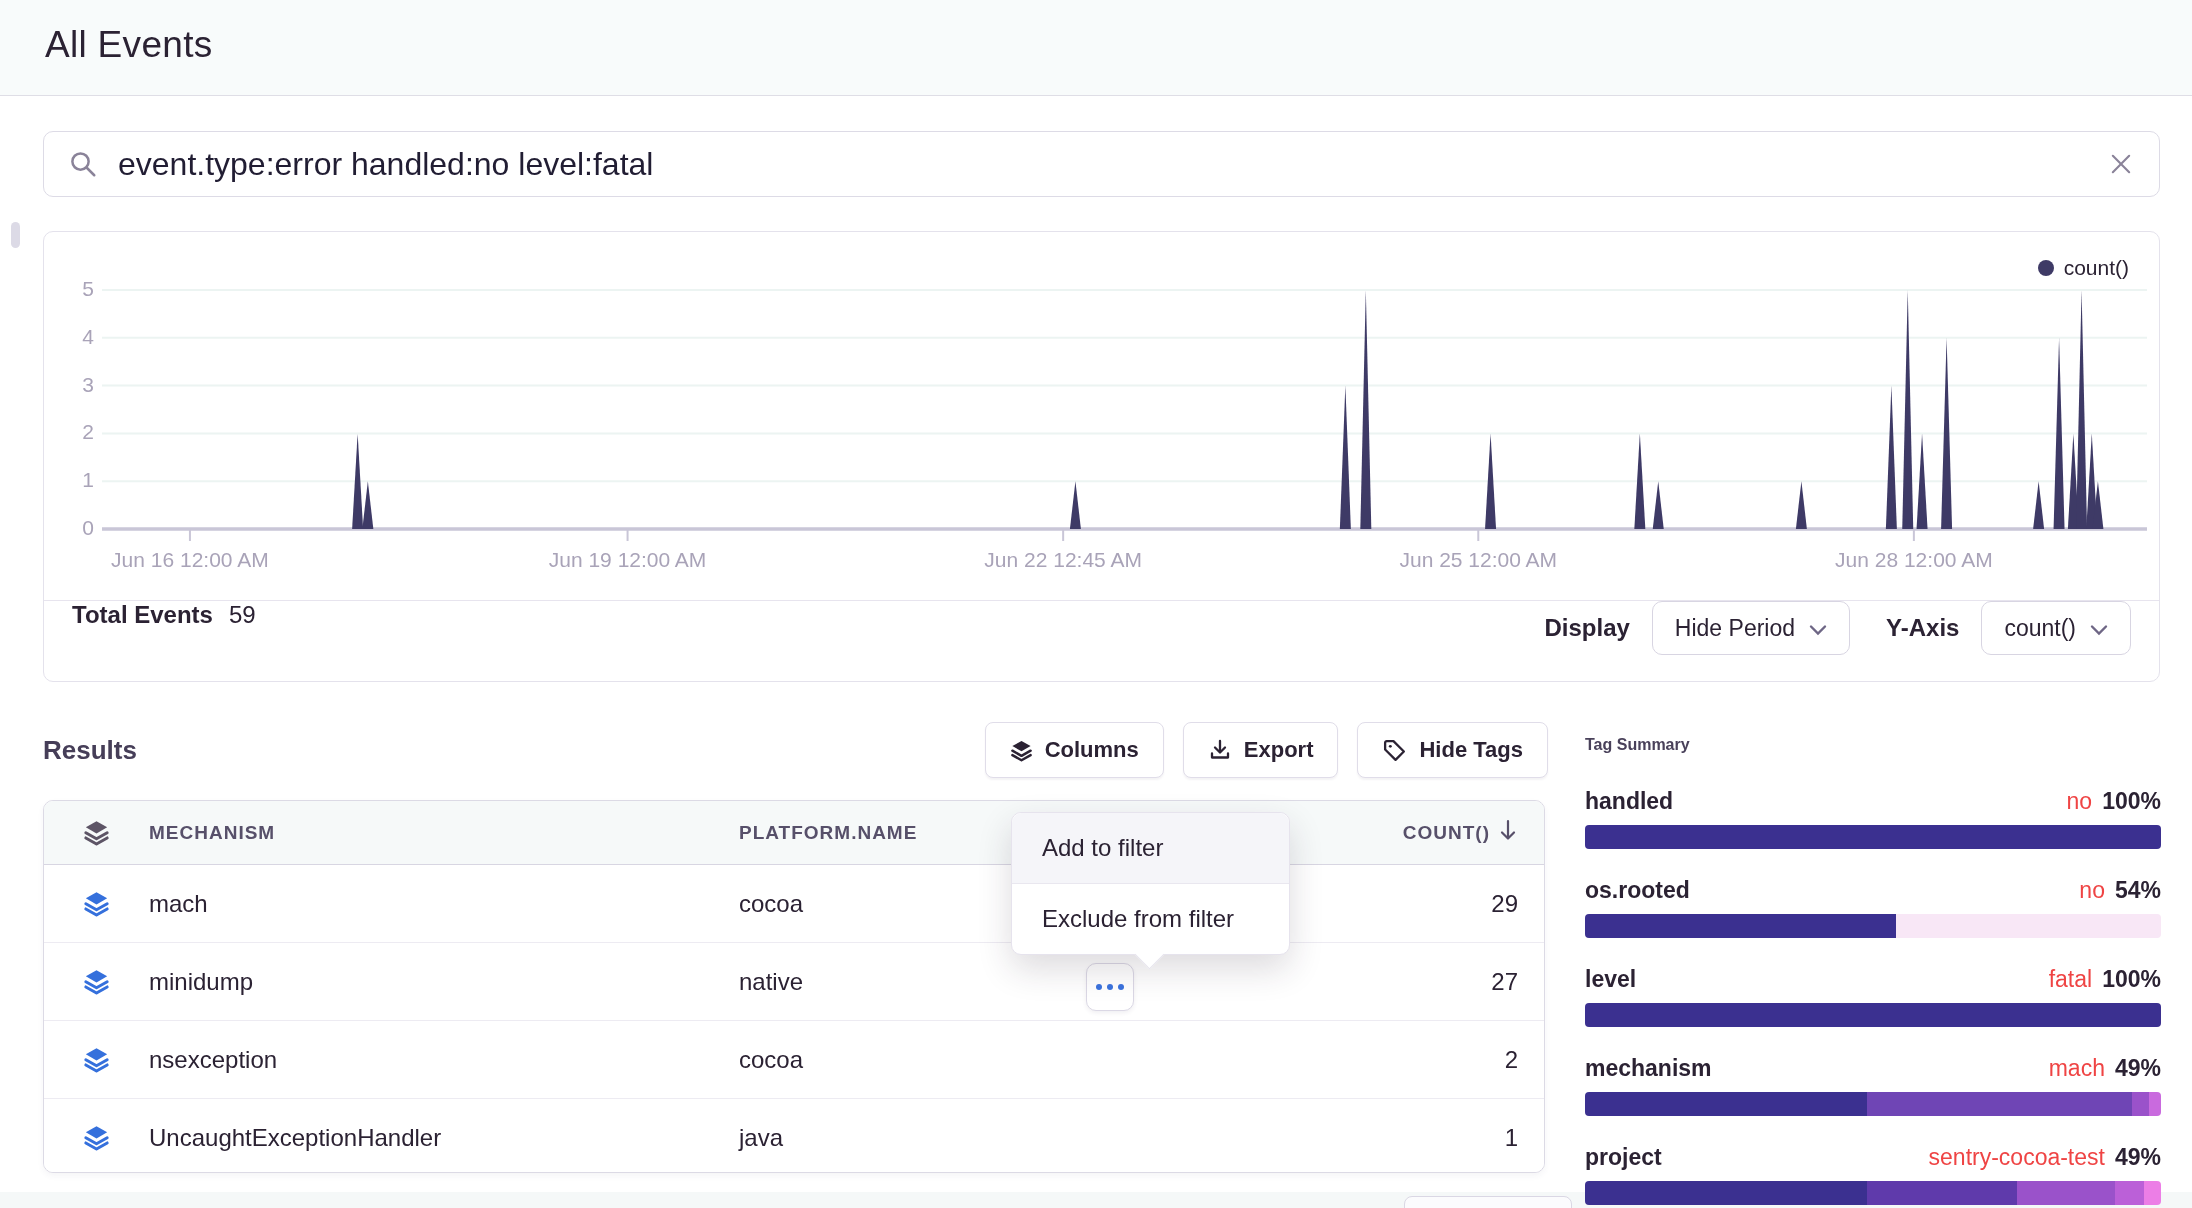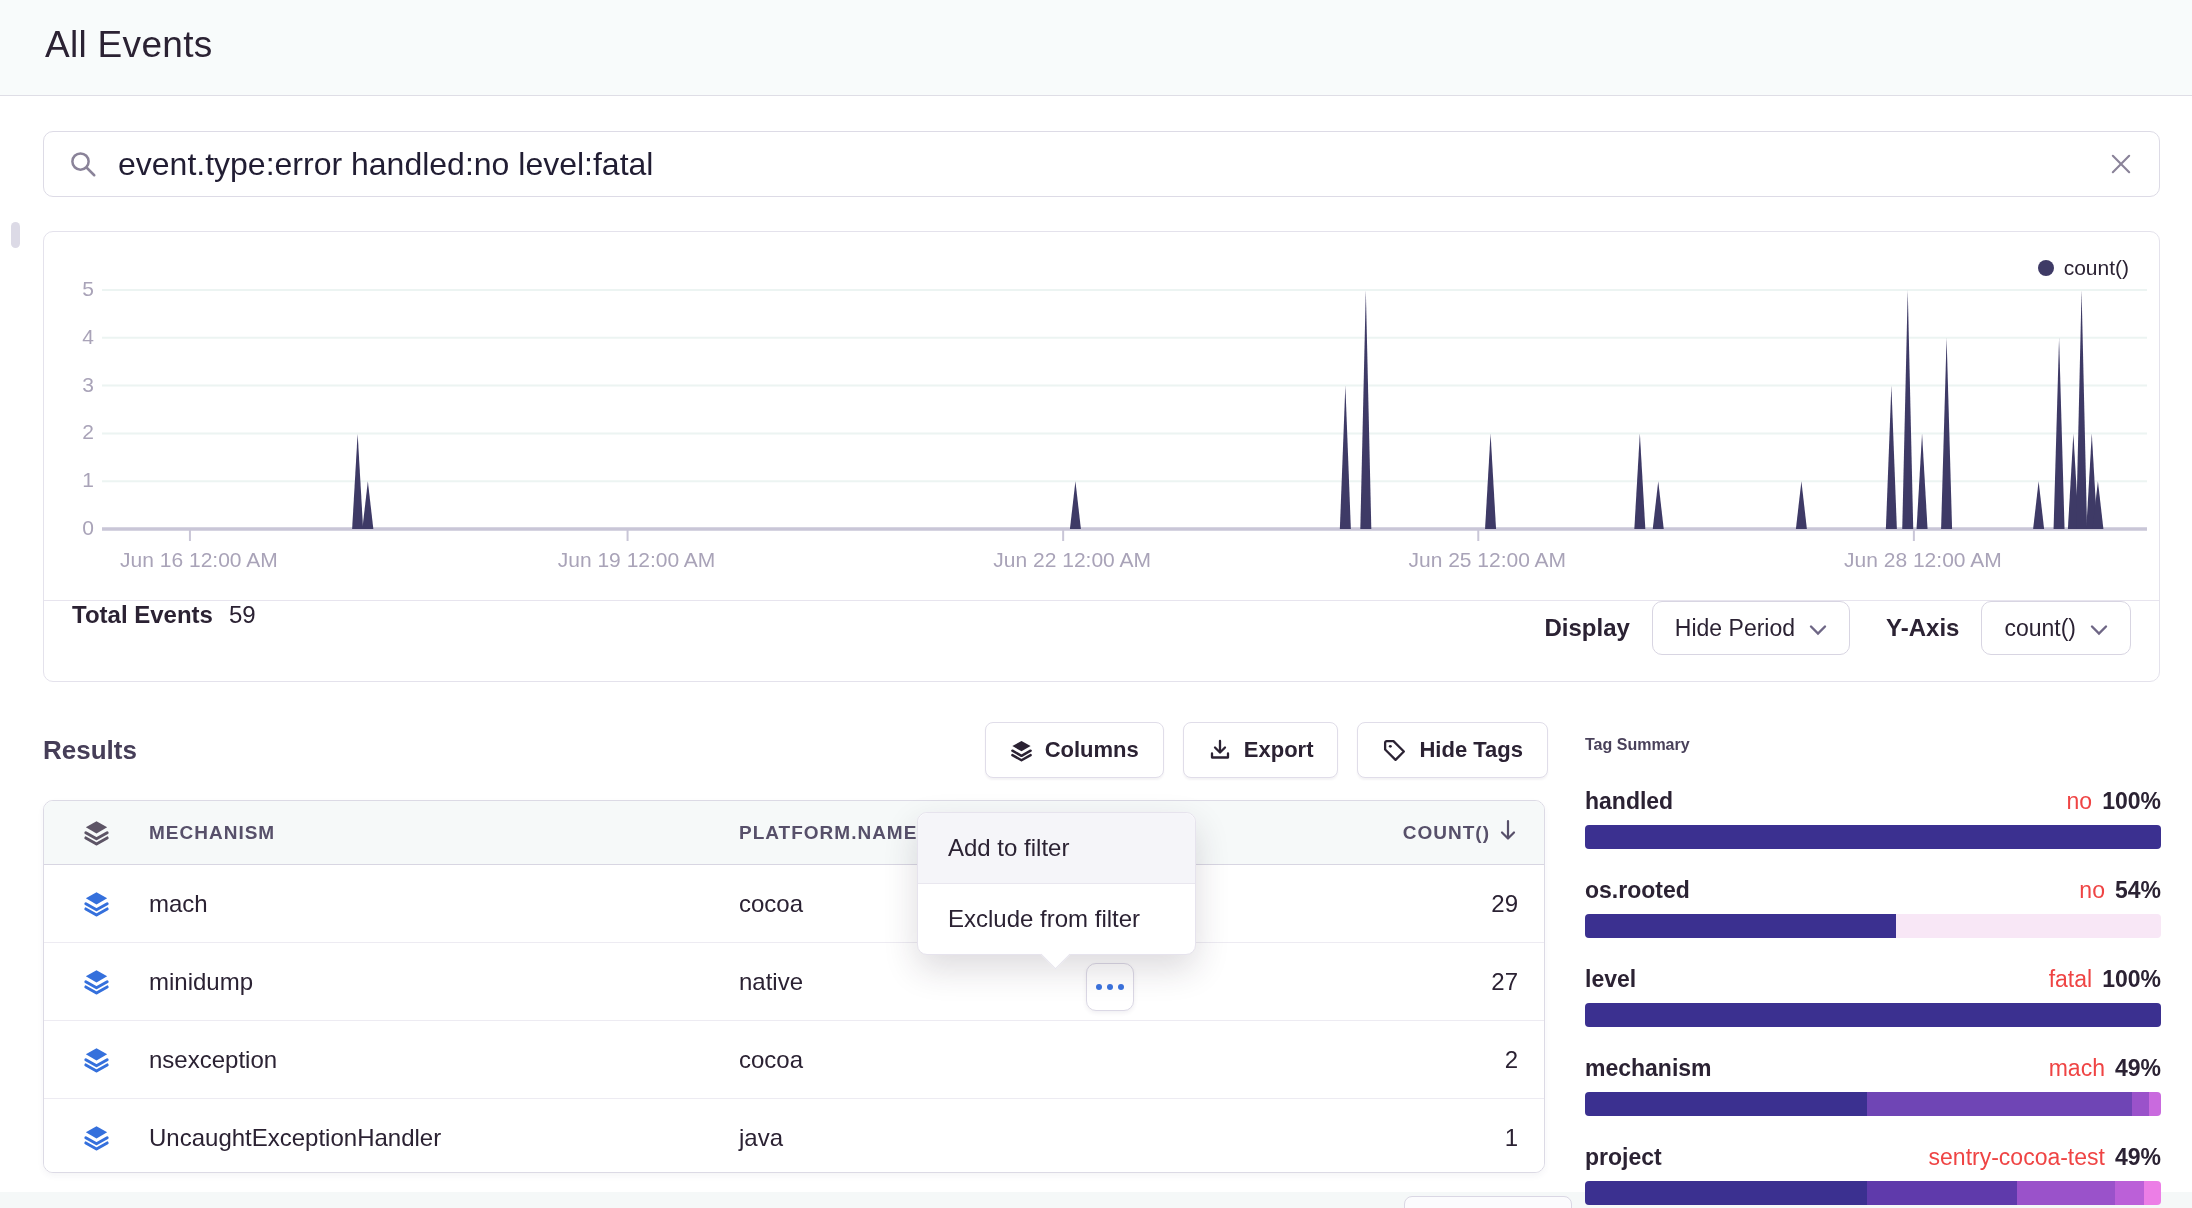--- a/index.html
+++ b/index.html
@@ -22,21 +22,21 @@
   .resize-handle{position:absolute;left:11px;top:222px;width:9px;height:26px;border-radius:5px;background:#dcdae6}
 
   
   .chart-card{position:absolute;left:43px;top:231px;width:2117px;height:451px;background:#fff;
               border:1.5px solid #e4e2ec;border-radius:10px;box-sizing:border-box}
   .legend{position:absolute;top:24px;right:30px;display:flex;align-items:center;gap:10px;
           font-size:21px;font-weight:500;color:#2b2233;z-index:3}
   .legend-dot{width:16px;height:16px;border-radius:50%}
   .y-label{position:absolute;left:6px;width:44px;text-align:right;font-size:21px;color:#a9a3b8}
   .plot{position:absolute;left:58px;top:12px;width:2045px;height:300px}
-  .x-labels{position:absolute;left:67px;top:0;width:2045px;height:100%}
+  .x-labels{position:absolute;left:58px;top:0;width:2045px;height:100%}
   .x-label{position:absolute;top:316px;transform:translateX(-50%);font-size:21px;color:#a9a3b8;white-space:nowrap}
   .chart-footer{position:absolute;left:0;right:0;bottom:0;height:81px;border-top:1.5px solid #e7e4ee;
                 display:flex;align-items:flex-start;padding:0 28px;box-sizing:border-box}
   .total-label{font-size:24px;font-weight:700}
   .total-value{font-size:24px;margin-left:16px}
   .footer-right{margin-left:auto;display:flex;align-items:center;gap:22px}
   .footer-label{font-size:24px;font-weight:700}
   .ylab-extra{margin-left:14px}
   .dropdown{height:54px;border:1.5px solid #d8d5e2;border-radius:10px;background:#fff;display:flex;
             align-items:center;gap:14px;padding:0 22px;font-size:23px;color:#2b2233;cursor:pointer;box-sizing:border-box}
@@ -59,21 +59,21 @@
   .th{font-size:19px;font-weight:700;letter-spacing:1px;color:#57506a;text-transform:uppercase}
   .th-count{display:flex;justify-content:flex-end;align-items:center;gap:8px;padding-right:26px}
   .head-icon{justify-self:center;display:flex}
   .trow{height:77px;display:grid;grid-template-columns:105px 590px 1fr 190px;align-items:center;
         border-bottom:1.5px solid #edebf2;font-size:24px;background:#fff}
   .trow:last-child{border-bottom:none}
   .cell-icon{justify-self:center;display:flex}
   .cell-count{text-align:right;padding-right:26px}
 
   
-  .context-menu{position:absolute;left:917px;top:812px;width:277px;background:#fff;border:1.5px solid #e6e3ed;
+  .context-menu{position:absolute;left:1011px;top:812px;width:277px;background:#fff;border:1.5px solid #e6e3ed;
                 border-radius:10px;box-shadow:0 14px 34px rgba(43,34,51,.16);z-index:6}
   .menu-item{height:70px;display:flex;align-items:center;padding:0 30px;font-size:24px;color:#2b2233;cursor:pointer}
   .menu-item.first{background:#f5f5f9;border-bottom:1.5px solid #e9e7ef;border-radius:10px 10px 0 0}
   .menu-pointer{position:absolute;left:127px;bottom:-11px;width:20px;height:20px;background:#fff;
                 border-right:1.5px solid #e6e3ed;border-bottom:1.5px solid #e6e3ed;transform:rotate(45deg)}
   .more-btn{position:absolute;left:1086px;top:963px;width:48px;height:48px;background:#fff;
             border:1.5px solid #dbd8e5;border-radius:10px;display:flex;align-items:center;justify-content:center;
             gap:5px;z-index:5;box-shadow:0 2px 4px rgba(60,50,90,.08);cursor:pointer;box-sizing:border-box}
   .dot{width:6px;height:6px;border-radius:50%;background:#3b73de}
 
@@ -160,21 +160,21 @@
         <polygon points="1931.115,285 1936.615,237.2 1942.115,285" fill="#3e3a66"></polygon>
         <polygon points="1951.5649999999998,285 1957.0649999999998,93.80000000000001 1962.5649999999998,285" fill="#3e3a66"></polygon>
         <polygon points="1965.8799999999999,285 1971.3799999999999,189.4 1976.8799999999999,285" fill="#3e3a66"></polygon>
         <polygon points="1974.06,285 1979.56,46 1985.06,285" fill="#3e3a66"></polygon>
         <polygon points="1984.2849999999999,285 1989.7849999999999,189.4 1995.2849999999999,285" fill="#3e3a66"></polygon>
         <polygon points="1990.4199999999998,285 1995.9199999999998,237.2 2001.4199999999998,285" fill="#3e3a66"></polygon>
       </svg>
     <div class="x-labels" id="x-labels">
         <div class="x-label" style="left: 4.3%;">Jun 16 12:00 AM</div>
         <div class="x-label" style="left: 25.7%;">Jun 19 12:00 AM</div>
-        <div class="x-label" style="left: 47%;">Jun 22 12:00 AM</div>
+        <div class="x-label" style="left: 47%;">Jun 22 12:45 AM</div>
         <div class="x-label" style="left: 67.3%;">Jun 25 12:00 AM</div>
         <div class="x-label" style="left: 88.6%;">Jun 28 12:00 AM</div>
       </div>
 
     <div class="chart-footer">
       <span class="total-label">Total Events</span>
       <span class="total-value">59</span>
       <div class="footer-right">
         <span class="footer-label">Display</span>
         <div class="dropdown">

